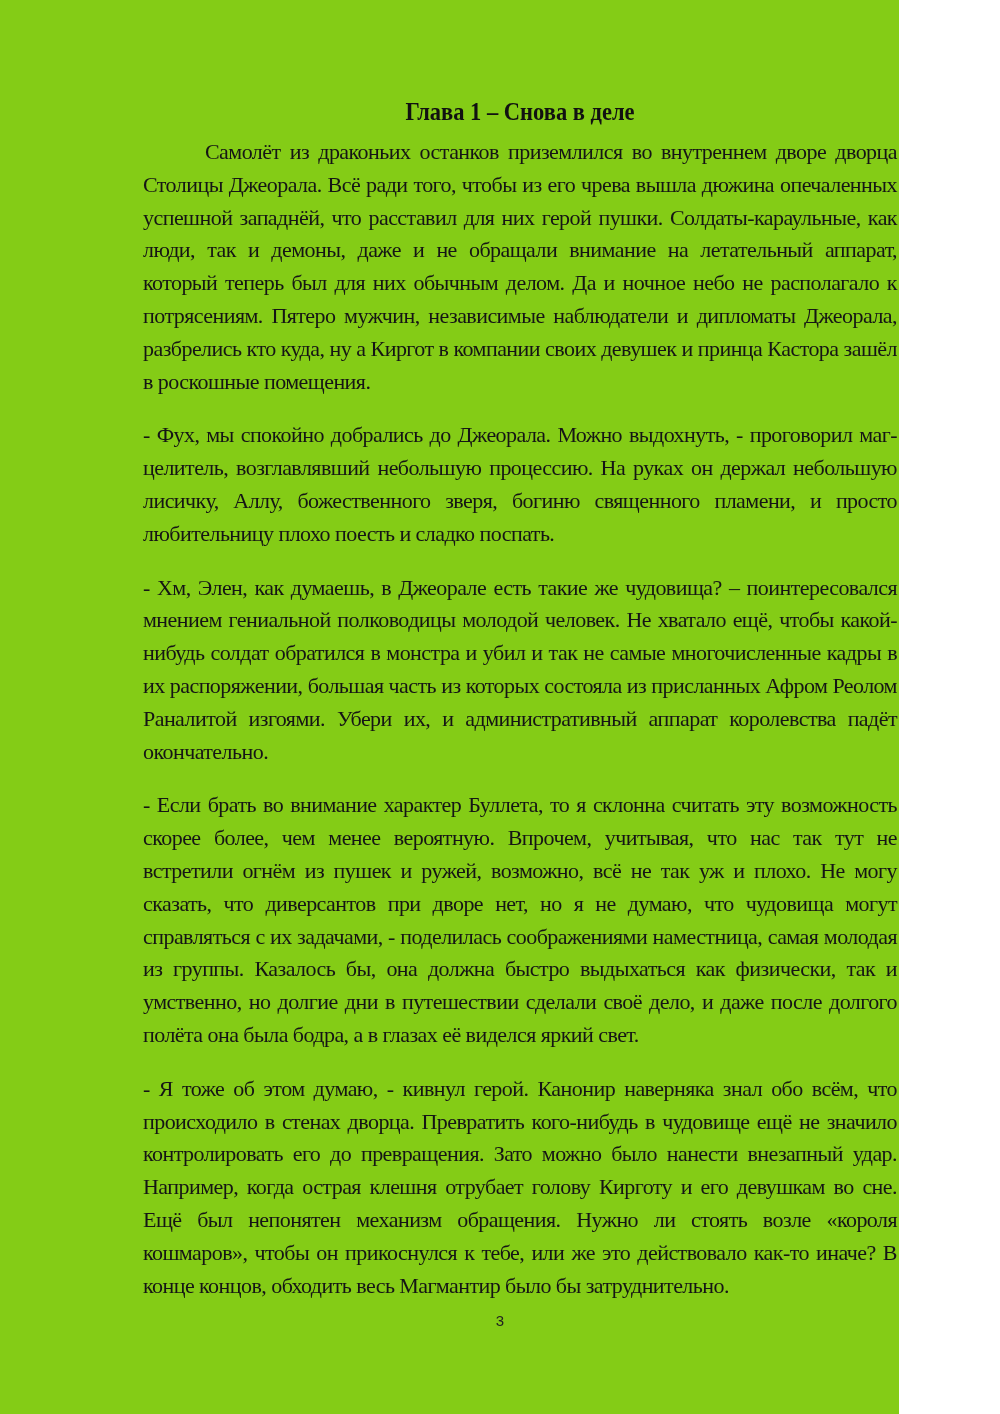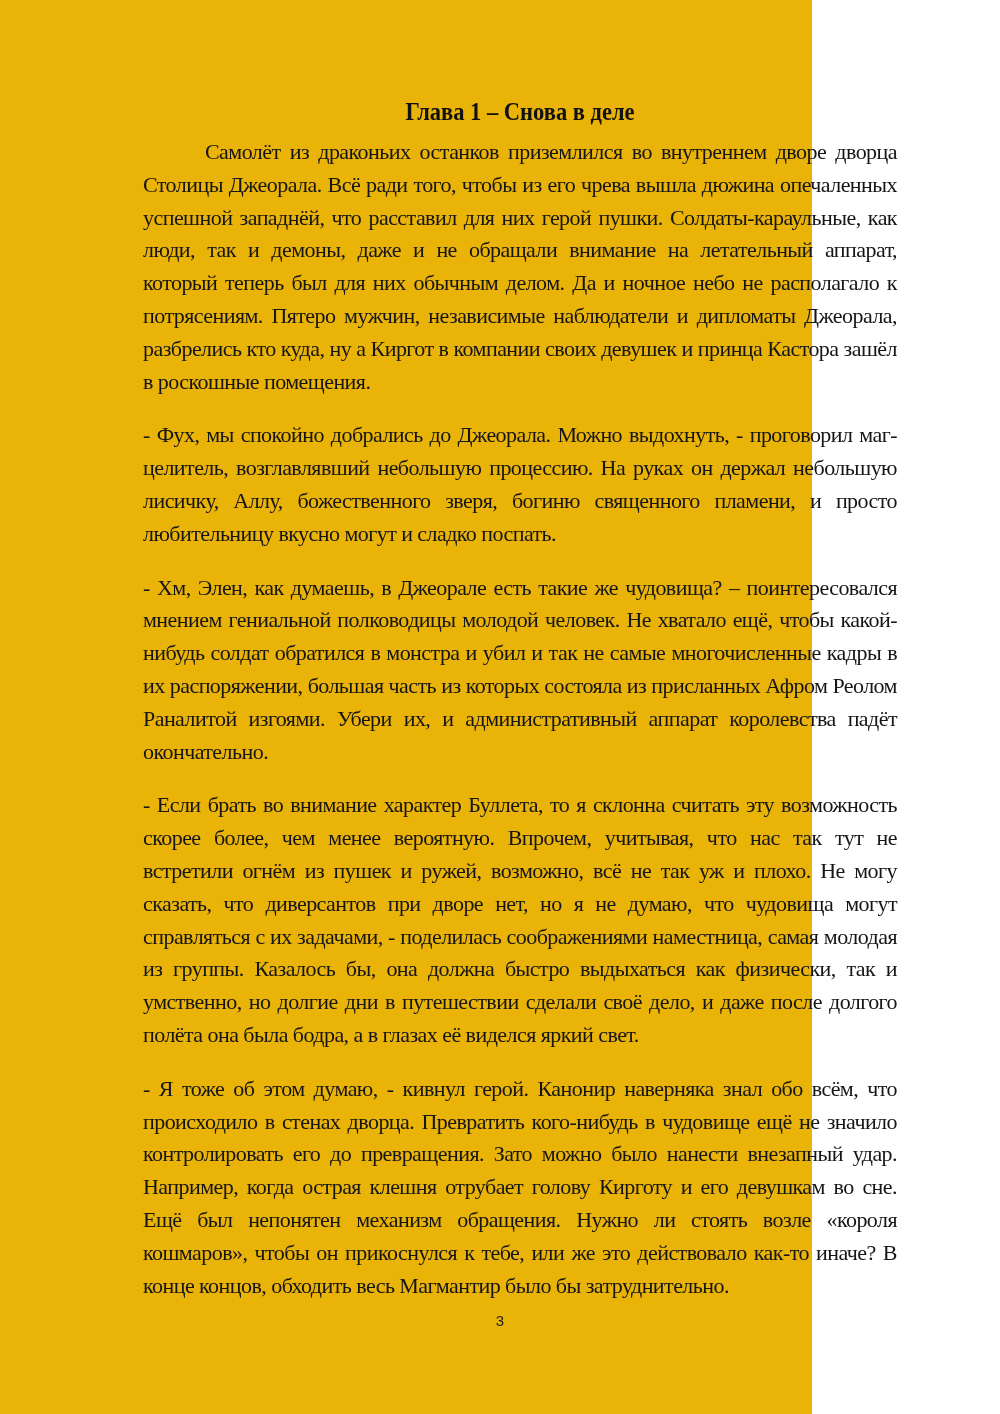--- a/index.html
+++ b/index.html
@@ -1,19 +1,19 @@
 <!DOCTYPE html>
 <html><head>
   <meta charset="utf-8">
   <style>
     html, body { margin: 0; padding: 0; background: #ffffff; }
     body { width: 1000px; height: 1414px; position: relative; overflow: hidden; }
     .page {
-      position: absolute; left: 0; top: 0; width: 812px; height: 1414px;
-      background: #eab308; color: #111111;
+      position: absolute; left: 0; top: 0; width: 899px; height: 1414px;
+      background: #84cc16; color: #111111;
     }
     .content {
       position: absolute; left: 143px; top: 92px; width: 754px;
       font-family: "Liberation Serif", serif;
     }
     .title {
       margin: 0; text-align: center; font-weight: bold;
       font-size: 25px; line-height: 40px; color: #111;
       transform: scaleX(0.9); transform-origin: center;
     }
@@ -31,19 +31,19 @@
       font-size: 15px; color: #222;
     }
   </style>
 </head>
 <body>
 
 <div class="page">
   <div class="content">
     <h1 class="title">Глава 1 – Снова в деле</h1>
     <p class="para first">Самолёт из драконьих останков приземлился во внутреннем дворе дворца Столицы Джеорала. Всё ради того, чтобы из его чрева вышла дюжина опечаленных успешной западнёй, что расставил для них герой пушки. Солдаты-караульные, как люди, так и демоны, даже и не обращали внимание на летательный аппарат, который теперь был для них обычным делом. Да и ночное небо не располагало к потрясениям. Пятеро мужчин, независимые наблюдатели и дипломаты Джеорала, разбрелись кто куда, ну а Киргот в компании своих девушек и принца Кастора зашёл в роскошные помещения.</p>
-    <p class="para">- Фух, мы спокойно добрались до Джеорала. Можно выдохнуть, - проговорил маг-целитель, возглавлявший небольшую процессию. На руках он держал небольшую лисичку, Аллу, божественного зверя, богиню священного пламени, и просто любительницу вкусно могут и сладко поспать.</p>
+    <p class="para">- Фух, мы спокойно добрались до Джеорала. Можно выдохнуть, - проговорил маг-целитель, возглавлявший небольшую процессию. На руках он держал небольшую лисичку, Аллу, божественного зверя, богиню священного пламени, и просто любительницу плохо поесть и сладко поспать.</p>
     <p class="para">- Хм, Элен, как думаешь, в Джеорале есть такие же чудовища? – поинтересовался мнением гениальной полководицы молодой человек. Не хватало ещё, чтобы какой-нибудь солдат обратился в монстра и убил и так не самые многочисленные кадры в их распоряжении, большая часть из которых состояла из присланных Афром Реолом Раналитой изгоями. Убери их, и административный аппарат королевства падёт окончательно.</p>
     <p class="para">- Если брать во внимание характер Буллета, то я склонна считать эту возможность скорее более, чем менее вероятную. Впрочем, учитывая, что нас так тут не встретили огнём из пушек и ружей, возможно, всё не так уж и плохо. Не могу сказать, что диверсантов при дворе нет, но я не думаю, что чудовища могут справляться с их задачами, - поделилась соображениями наместница, самая молодая из группы. Казалось бы, она должна быстро выдыхаться как физически, так и умственно, но долгие дни в путешествии сделали своё дело, и даже после долгого полёта она была бодра, а в глазах её виделся яркий свет.</p>
     <p class="para">- Я тоже об этом думаю, - кивнул герой. Канонир наверняка знал обо всём, что происходило в стенах дворца. Превратить кого-нибудь в чудовище ещё не значило контролировать его до превращения. Зато можно было нанести внезапный удар. Например, когда острая клешня отрубает голову Кирготу и его девушкам во сне. Ещё был непонятен механизм обращения. Нужно ли стоять возле «короля кошмаров», чтобы он прикоснулся к тебе, или же это действовало как-то иначе? В конце концов, обходить весь Магмантир было бы затруднительно.</p>
   </div>
   <div class="page-number">3</div>
 </div>
 
 </body></html>

